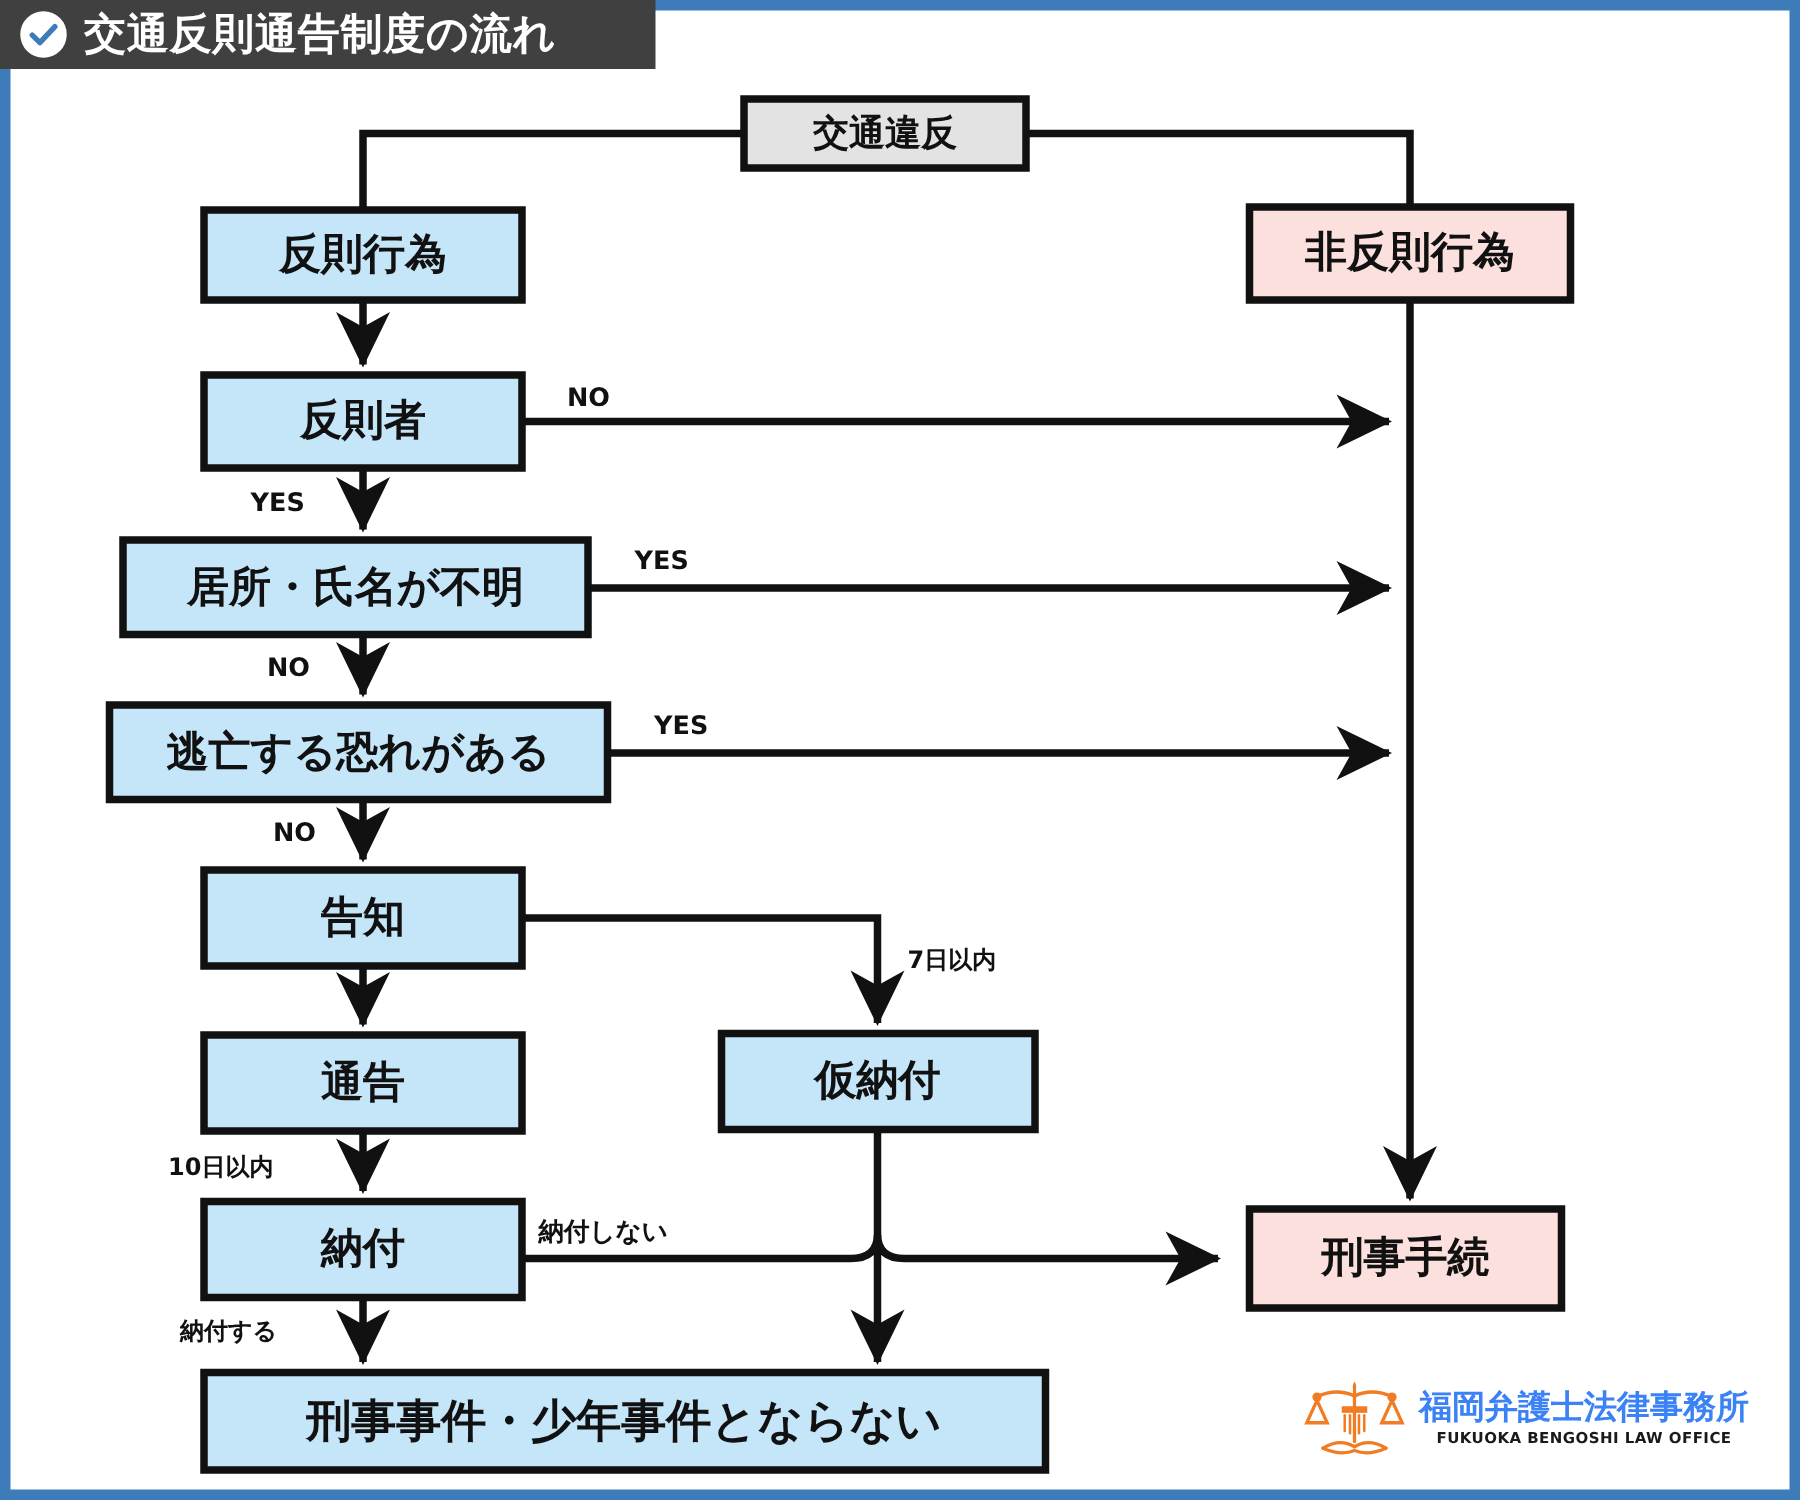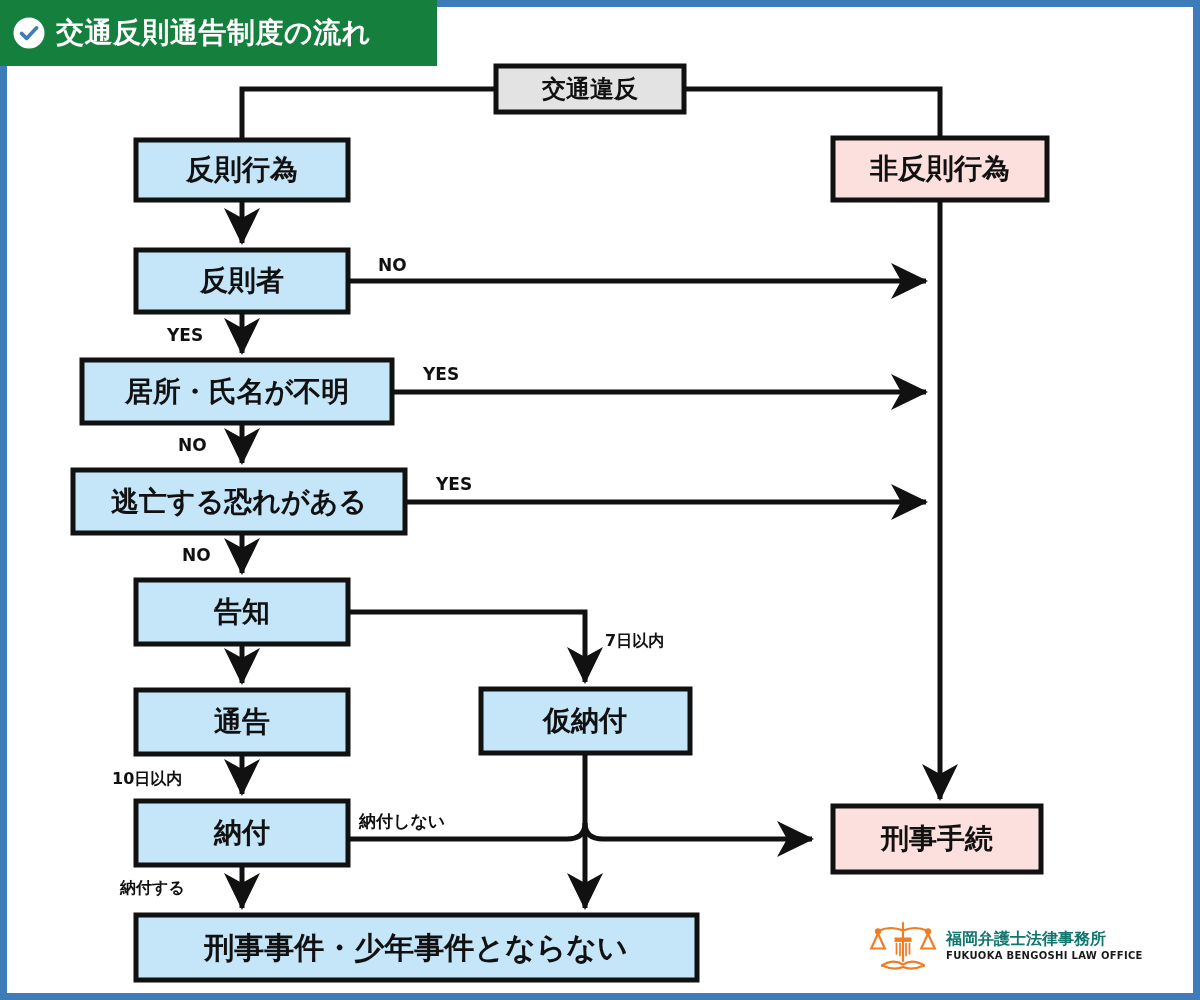--- a/index.html
+++ b/index.html
@@ -22,22 +22,22 @@
     width: 1200px; height: 1000px;
     box-sizing: border-box;
     border: 7px solid #3d7cb8;
     pointer-events: none;
     z-index: 5;
   }
   
   #header-banner {
     position: absolute;
     left: 0; top: 0;
-    width: 437px; height: 66px;
-    background: #15803d;
+    width: 437px; height: 46px;
+    background: #404040;
     display: flex;
     align-items: center;
     z-index: 8;
   }
   #header-banner .check-icon {
     width: 34px; height: 34px;
     margin-left: 12px;
     margin-right: 10px;
     flex: 0 0 auto;
   }
@@ -68,23 +68,23 @@
     width: 74px; height: 58px;
     flex: 0 0 auto;
   }
   #logo .logo-text {
     margin-left: 6px;
     display: flex;
     flex-direction: column;
     justify-content: center;
   }
   #logo .logo-ja {
-    font-size: 16px;
-    font-weight: bold;
-    color: #0f766e;
+    font-size: 22px;
+    font-weight: bold;
+    color: #3b82f6;
     letter-spacing: 0px;
     white-space: nowrap;
     line-height: 1.05;
   }
   #logo .logo-en {
     font-size: 10px;
     font-weight: bold;
     color: #1a1a1a;
     letter-spacing: 0.3px;
     white-space: nowrap;

